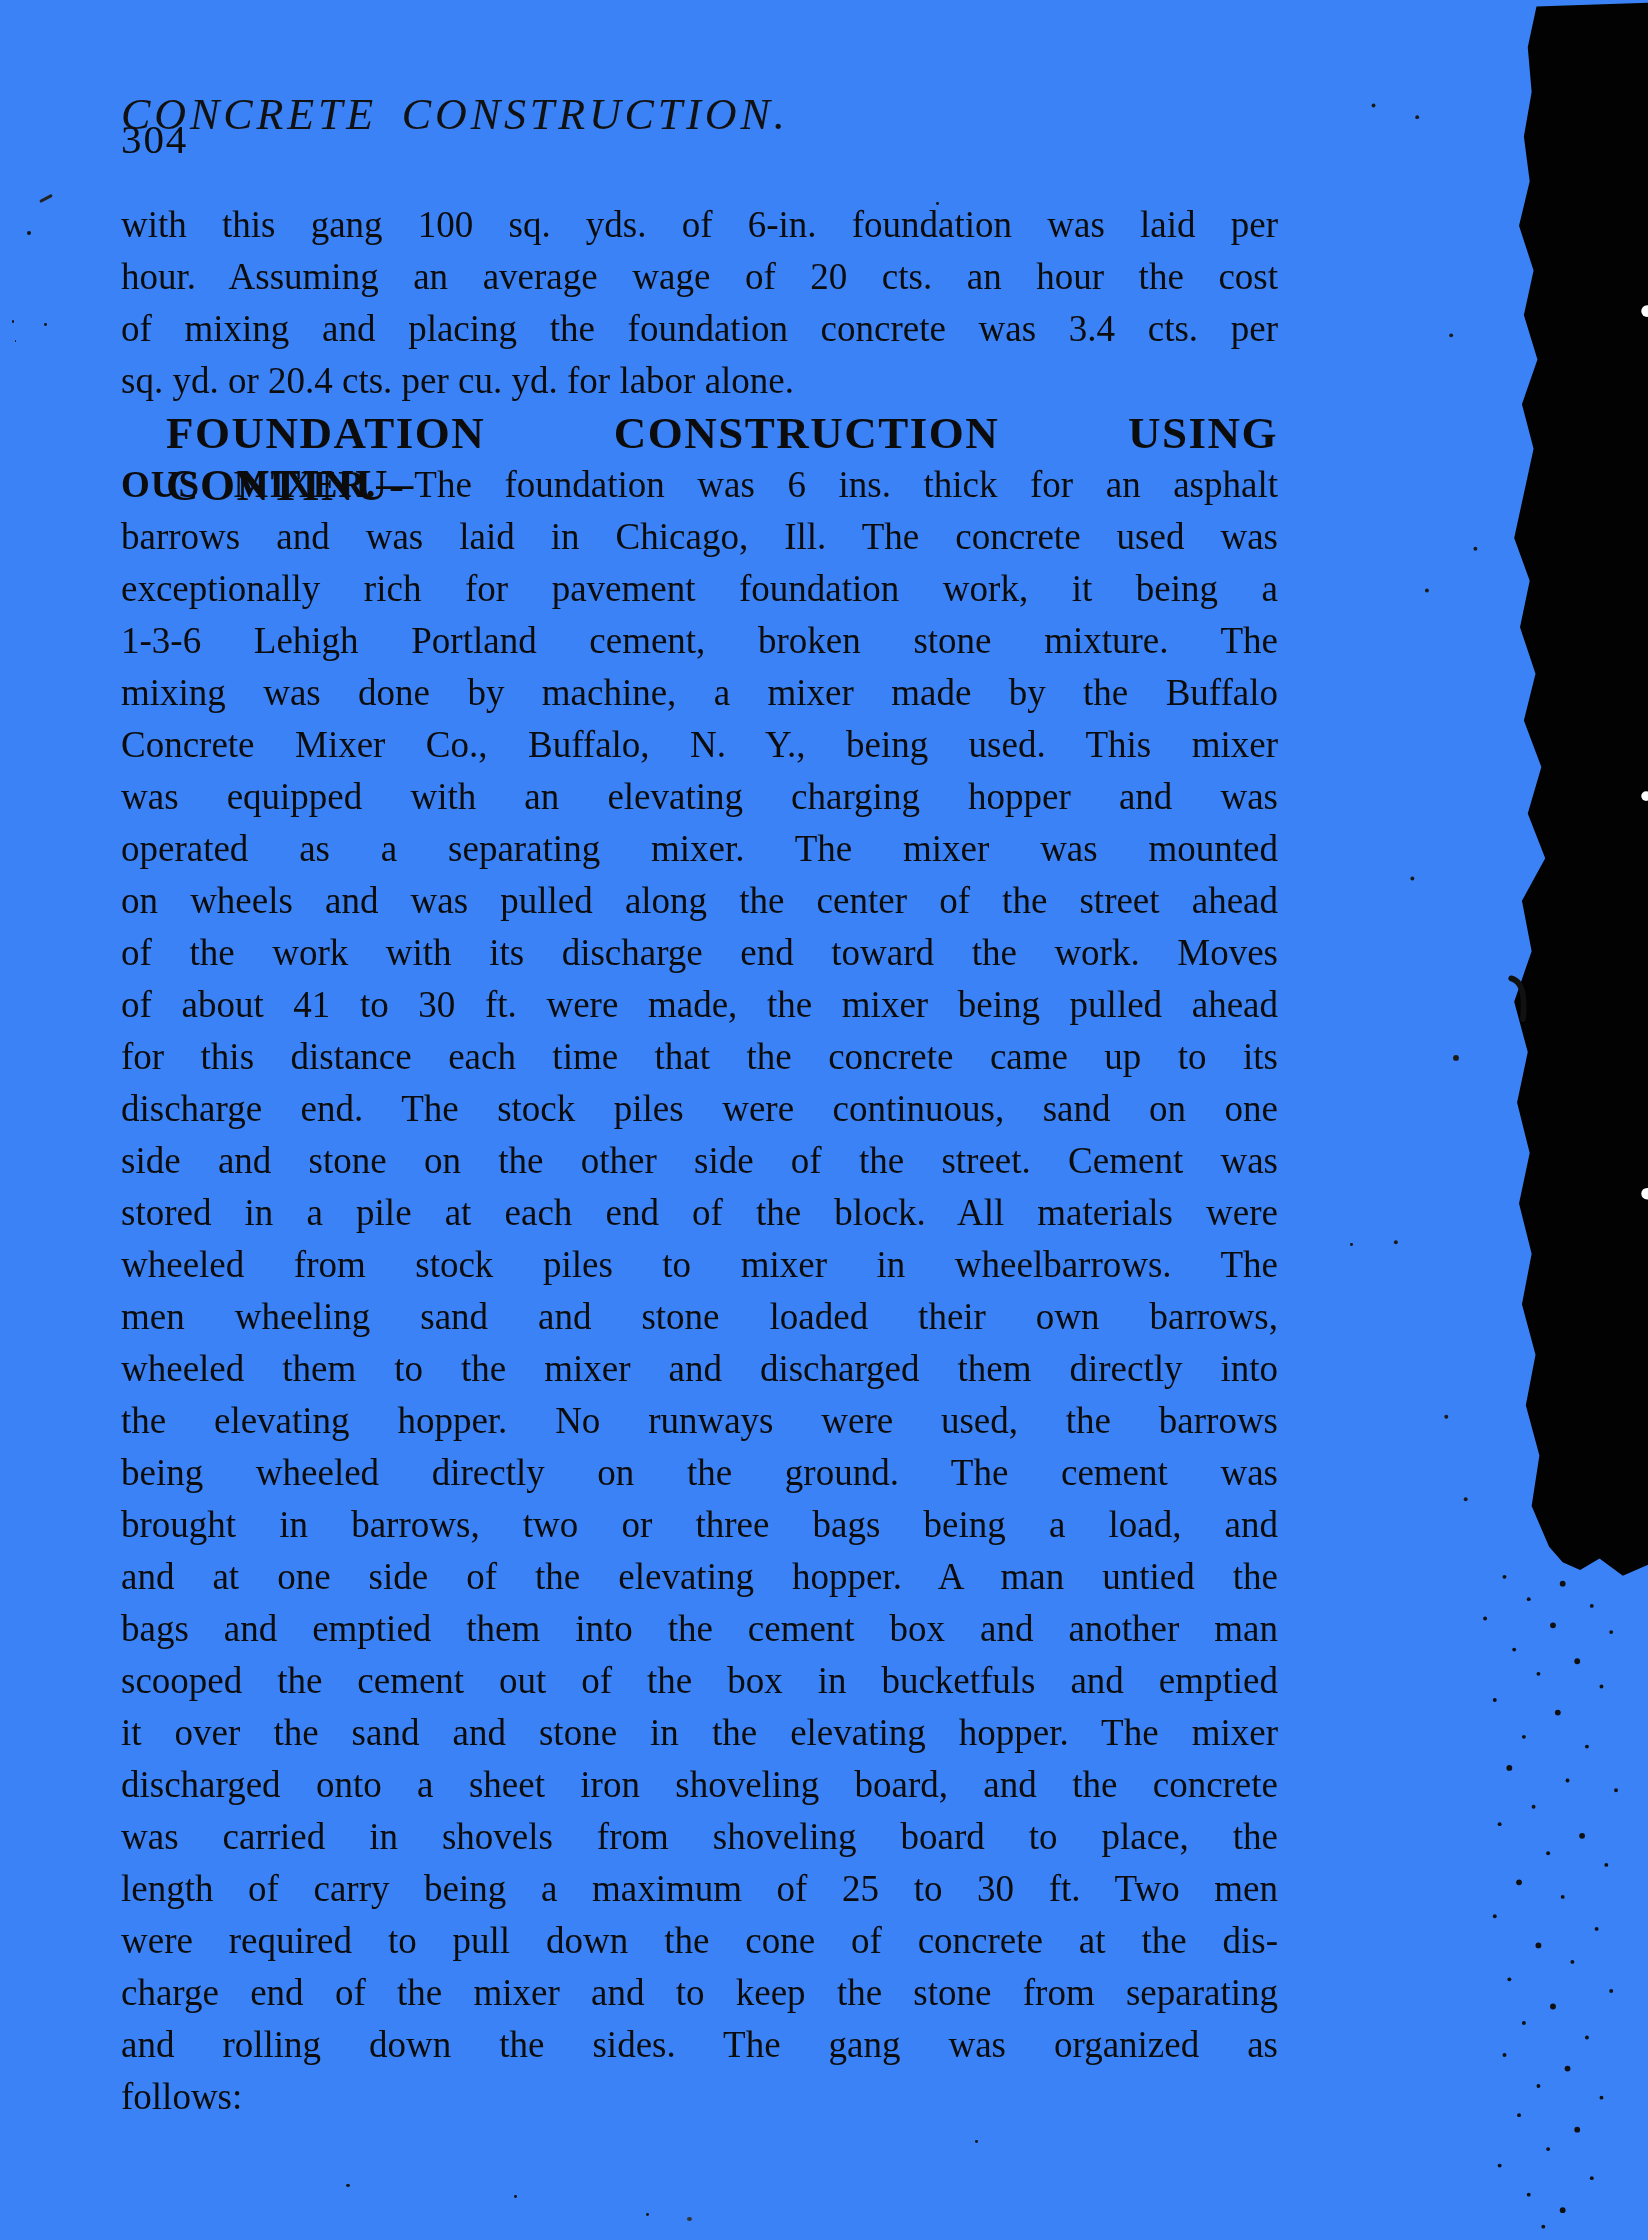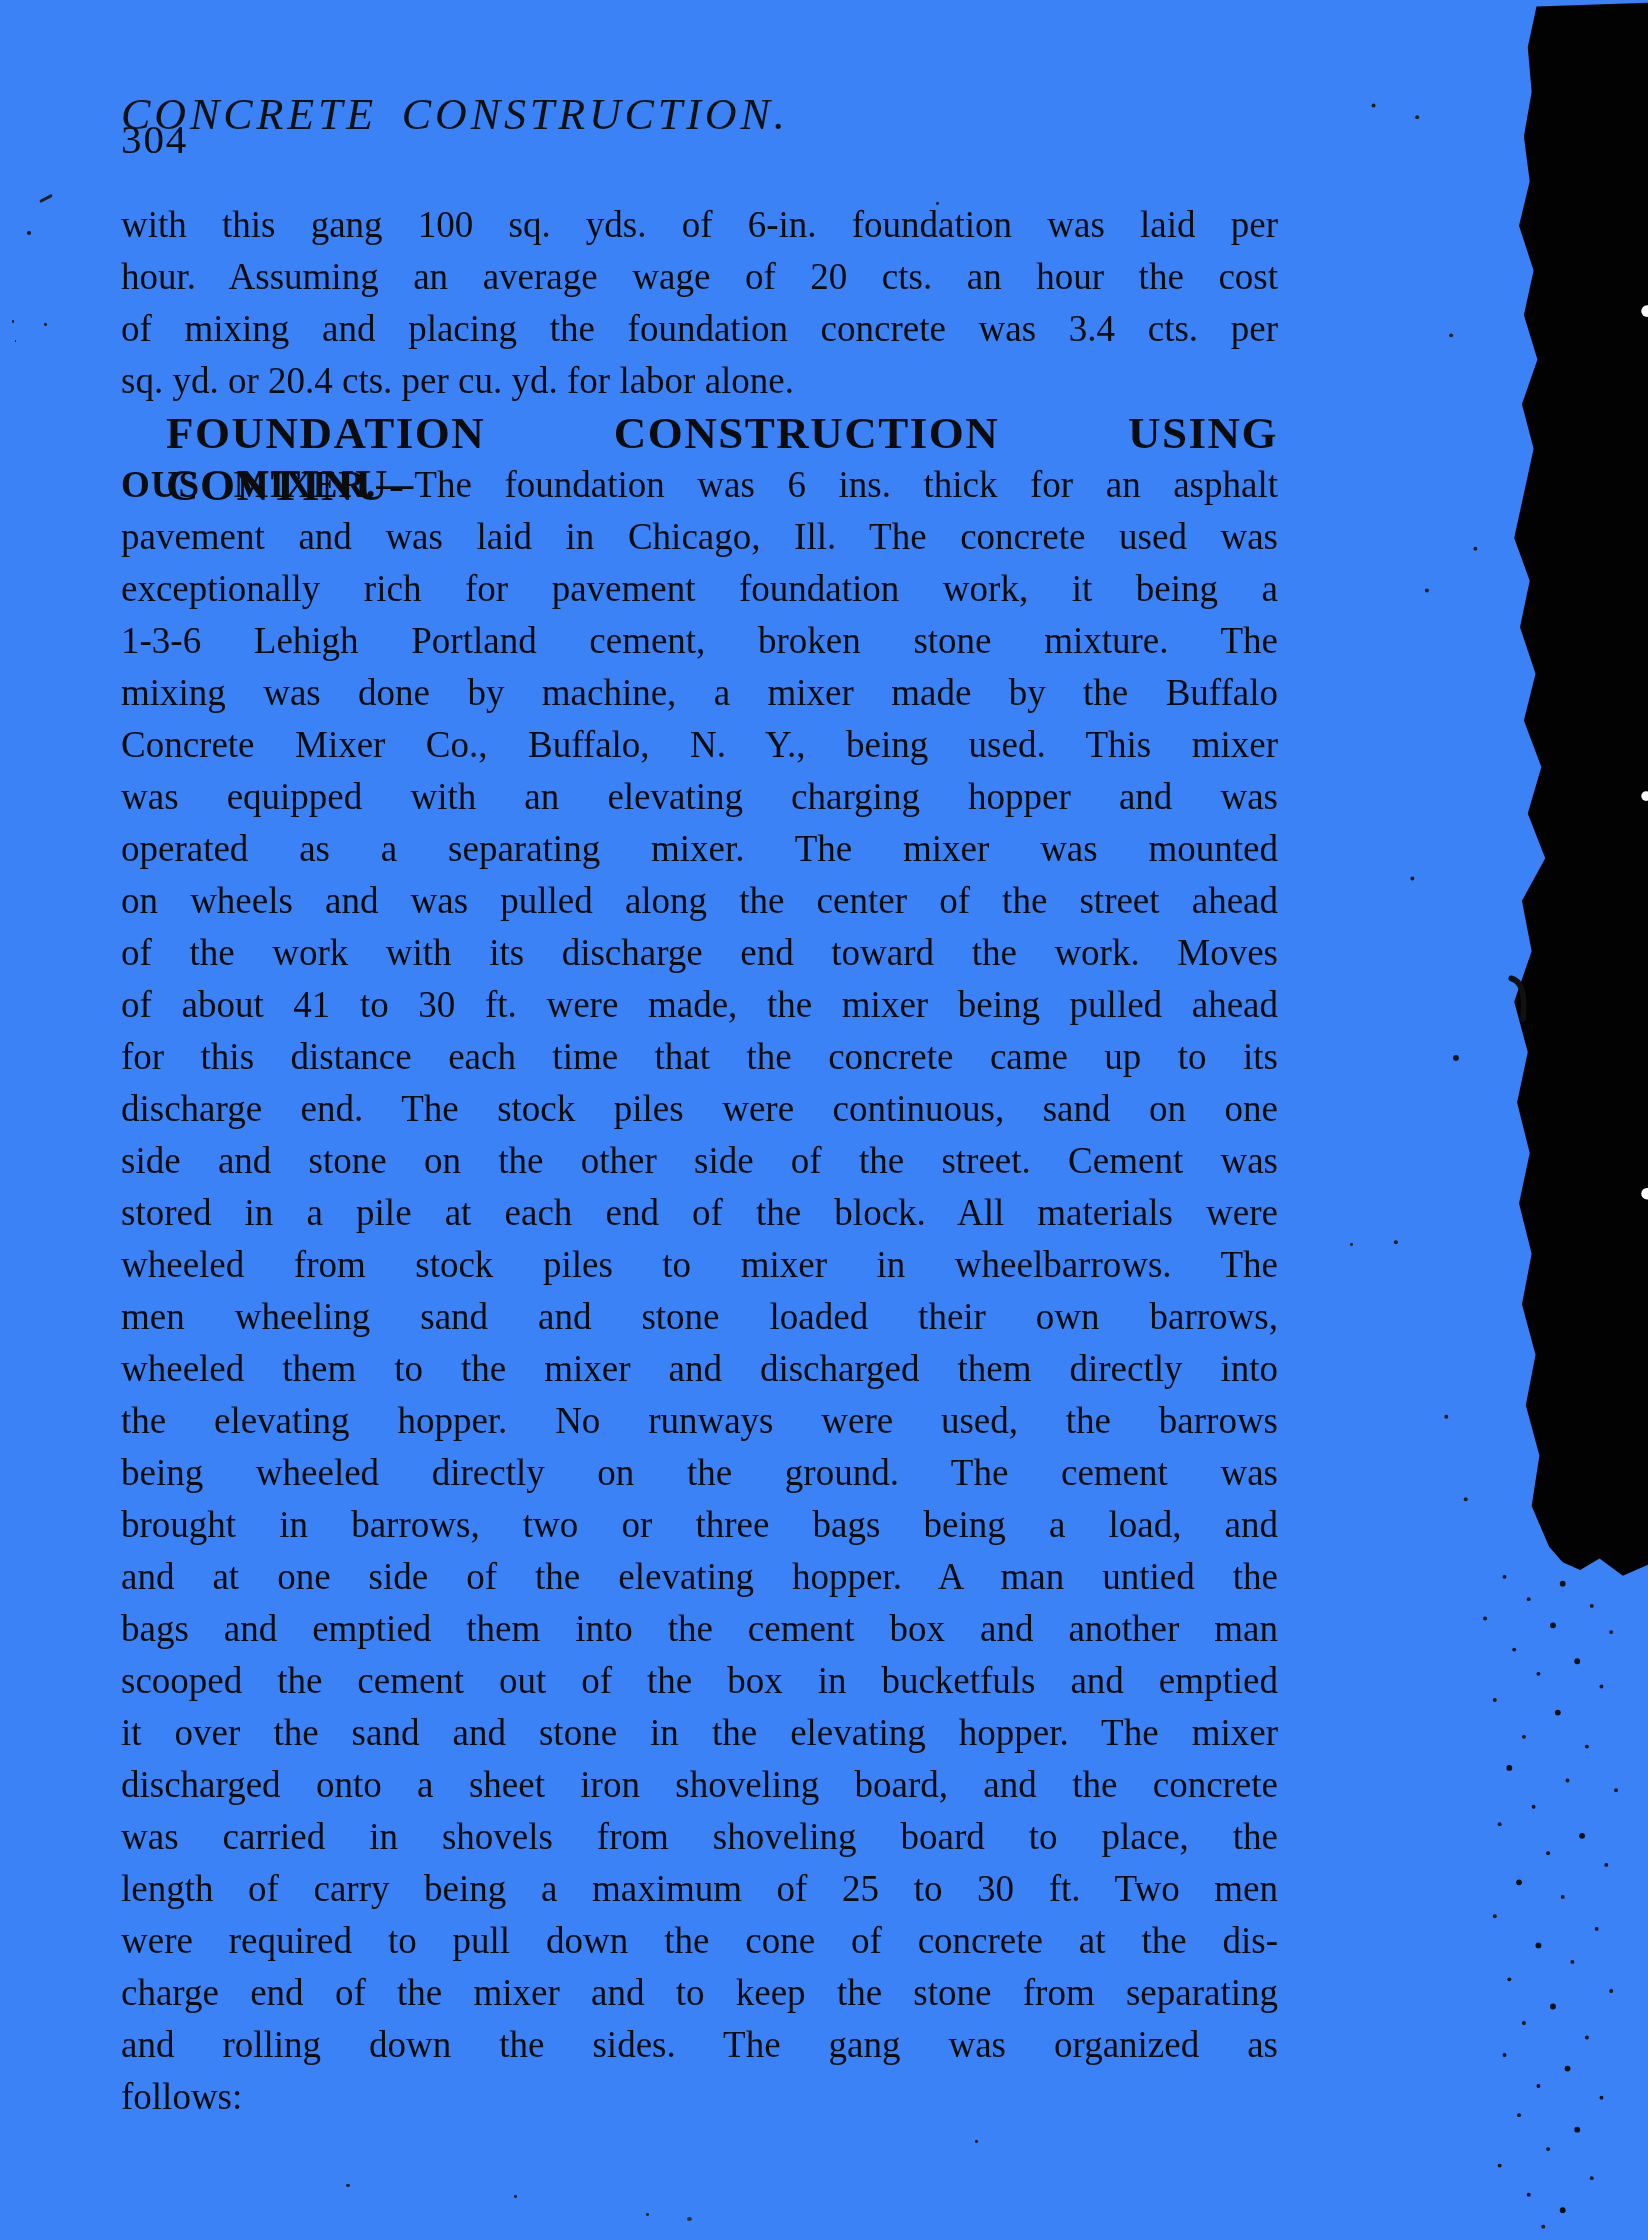--- a/index.html
+++ b/index.html
@@ -63,21 +63,21 @@
   <div class="pagenum">304</div>
   <div class="runhead">CONCRETE CONSTRUCTION.</div>
 
   <div class="textblock">
     <div class="line">with this gang 100 sq. yds. of 6-in. foundation was laid per</div>
     <div class="line">hour. Assuming an average wage of 20 cts. an hour the cost</div>
     <div class="line">of mixing and placing the foundation concrete was 3.4 cts. per</div>
     <div class="line para-end">sq. yd. or 20.4 cts. per cu. yd. for labor alone.</div>
     <div class="line head-line">FOUNDATION CONSTRUCTION USING CONTINU-</div>
     <div class="line"><span class="b">OUS MIXER.—</span><span>The foundation was 6 ins. thick for an asphalt</span></div>
-    <div class="line">pavement and was laid in Chicago, Ill. The concrete used was</div>
+    <div class="line">barrows and was laid in Chicago, Ill. The concrete used was</div>
     <div class="line">exceptionally rich for pavement foundation work, it being a</div>
     <div class="line">1-3-6 Lehigh Portland cement, broken stone mixture. The</div>
     <div class="line">mixing was done by machine, a mixer made by the Buffalo</div>
     <div class="line">Concrete Mixer Co., Buffalo, N. Y., being used. This mixer</div>
     <div class="line">was equipped with an elevating charging hopper and was</div>
     <div class="line">operated as a separating mixer. The mixer was mounted</div>
     <div class="line">on wheels and was pulled along the center of the street ahead</div>
     <div class="line">of the work with its discharge end toward the work. Moves</div>
     <div class="line">of about 41 to 30 ft. were made, the mixer being pulled ahead</div>
     <div class="line">for this distance each time that the concrete came up to its</div>

